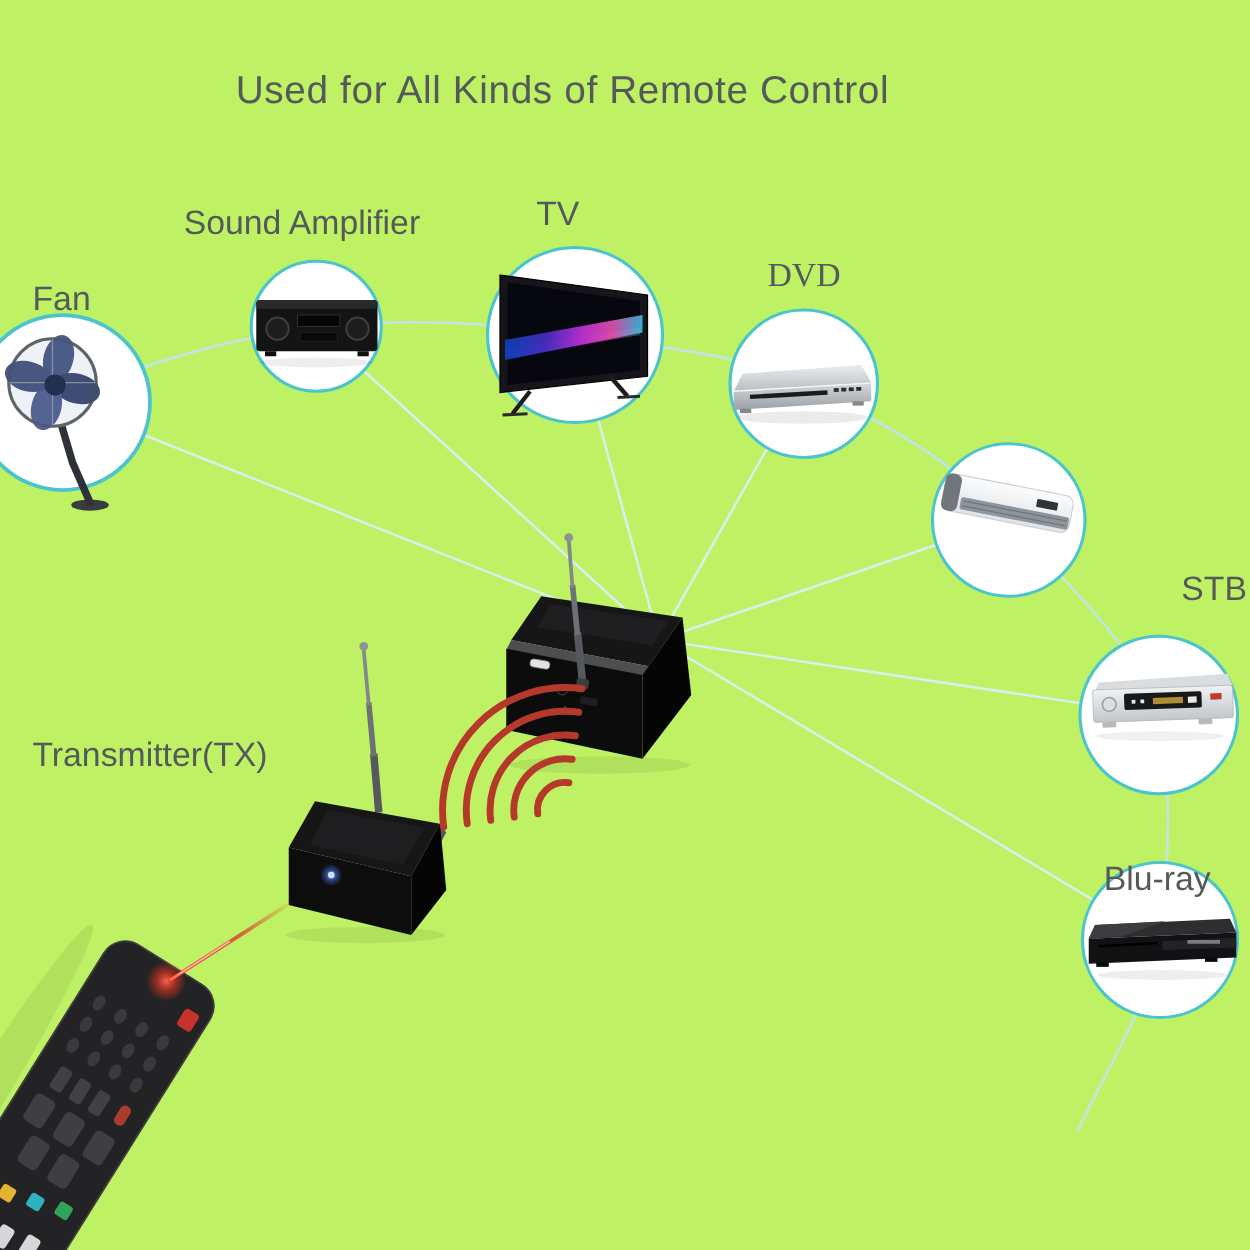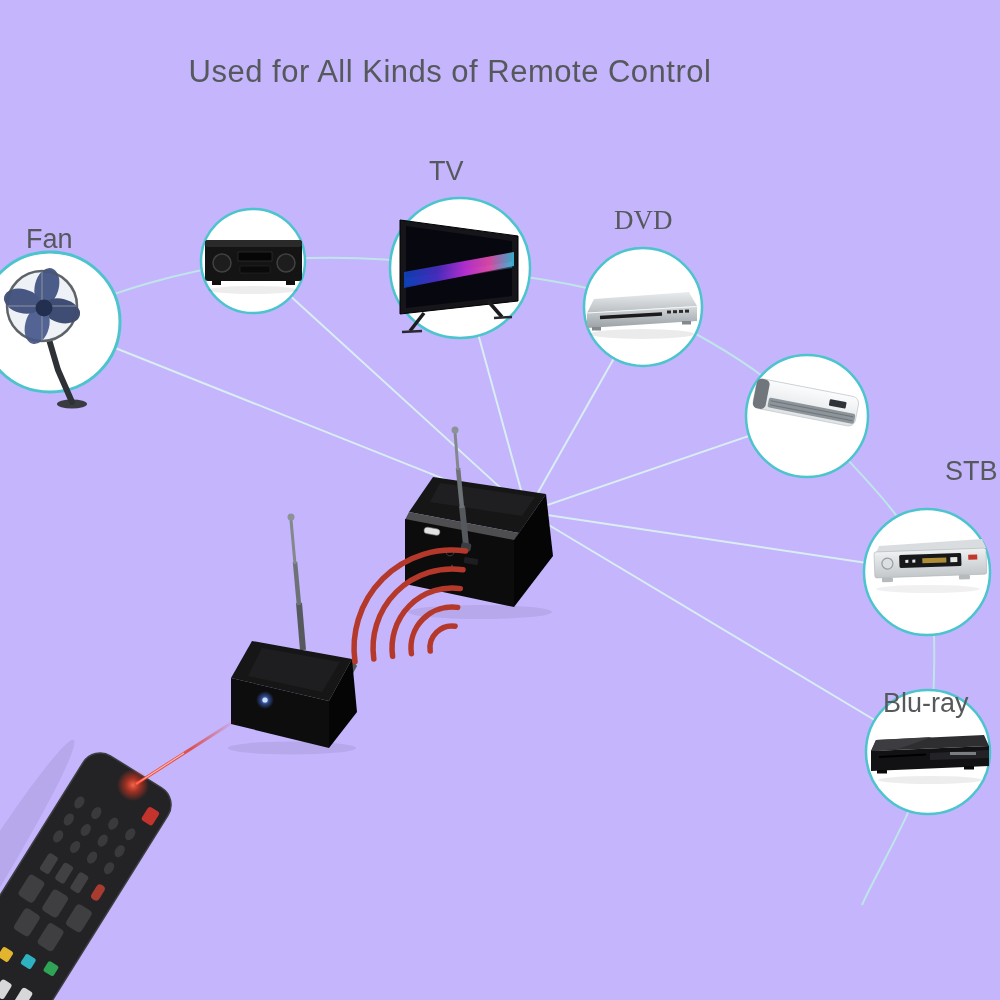--- a/index.html
+++ b/index.html
@@ -1,17 +1,17 @@
 <!DOCTYPE html>
 <html style="--circle-stroke: #4cc4cd; --chain-line: #bfe5e9; --spoke-line: #d9eef0; --signal-red: #b5392b; --beam-red: #e84030; --led-blue: #5b8dff; --text-color: #56595b;"><head>
 <meta charset="utf-8">
 <style>
   html,body{margin:0;padding:0;background:#fff;}
   .stage{
-    position:relative;width:1000px;height:1000px;background:#c4b5fd;overflow:hidden;
+    position:relative;width:1000px;height:1000px;background:#bef264;overflow:hidden;
     font-family:"Liberation Sans",sans-serif;
   }
   .stage svg{position:absolute;left:0;top:0;}
   .title{
     position:absolute;left:150px;top:54px;width:600px;text-align:center;
     font-size:31px;color:var(--text-color,#595c5e);letter-spacing:.5px;
   }
   .label{
     position:absolute;font-size:27px;color:var(--text-color,#595c5e);white-space:nowrap;
   }
@@ -289,18 +289,20 @@
 
   <g>
     <line x1="136" y1="784" x2="236" y2="720" stroke="url(#beamLine)" stroke-width="3"></line>
     <line x1="136" y1="784" x2="184" y2="753" stroke="#ffd3ca" stroke-width="1.2" opacity="0.8"></line>
     <circle cx="133" cy="785" r="16" fill="url(#beamGlow)"></circle>
   </g>
 </svg>
 
 <div class="title">Used for All Kinds of Remote Control</div>
 <div class="label" style="left:26px;top:224px;">Fan</div>
+<div class="label" style="left:147px;top:163px;">Sound Amplifier</div>
 <div class="label" style="left:429px;top:156px;text-align:center;">TV</div>
 <div class="label" style="left:614px;top:205px;font-family:Liberation Serif, serif;">DVD</div>
 <div class="label" style="left:945px;top:456px;">STB</div>
 <div class="label" style="left:883px;top:688px;">Blu-ray</div>
+<div class="label" style="left:26px;top:589px;">Transmitter(TX)</div>
 
 </div>
 
 </body></html>

